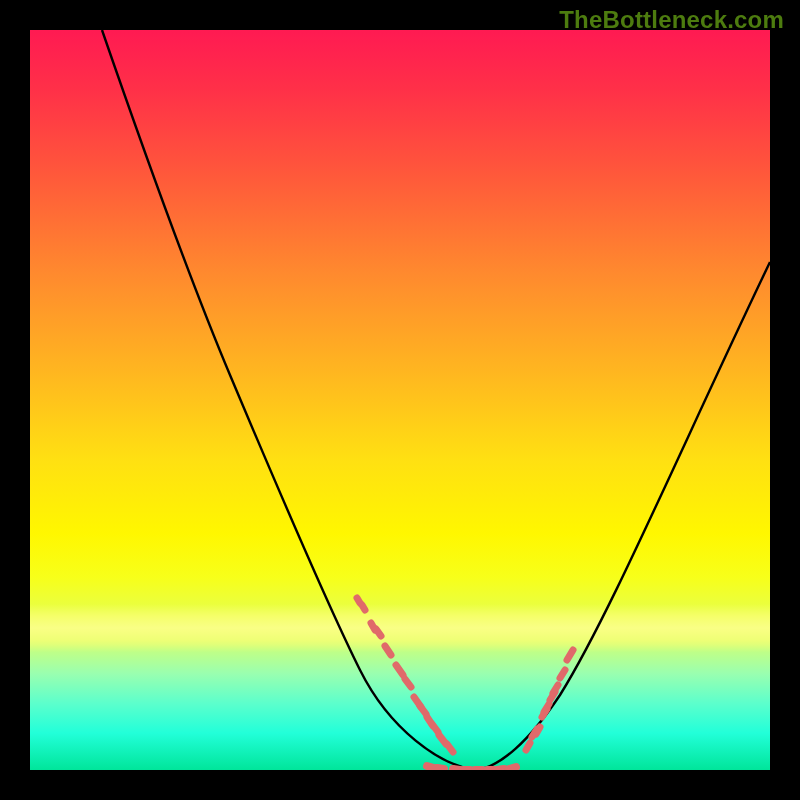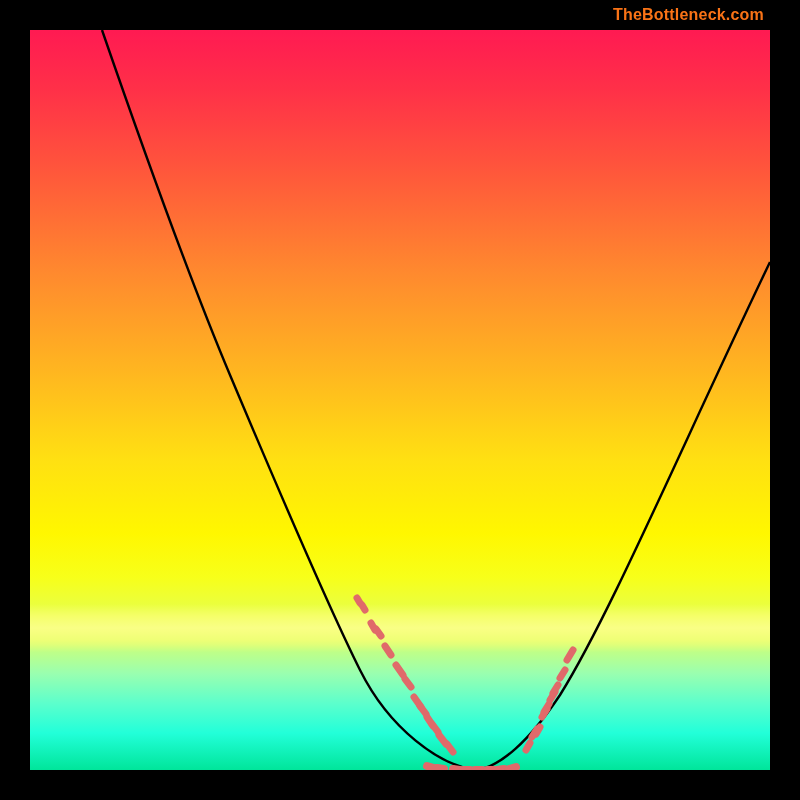--- a/index.html
+++ b/index.html
@@ -54,23 +54,23 @@
       rgba(255,255,100,0.0) 0%,
       rgba(255,255,120,0.65) 25%,
       rgba(255,255,140,0.85) 50%,
       rgba(255,255,120,0.65) 75%,
       rgba(255,255,100,0.0) 100%
     );
   }
   .watermark {
     position: absolute;
     top: 6px;
-    right: 36px;
-    color: #f97316;
-    font-size: 16px;
+    right: 16px;
+    color: #4d7c0f;
+    font-size: 24px;
     font-weight: 600;
     letter-spacing: 0.2px;
     user-select: none;
   }
   svg.curves {
     position: absolute;
     left: 0;
     top: 0;
   }
 </style>

